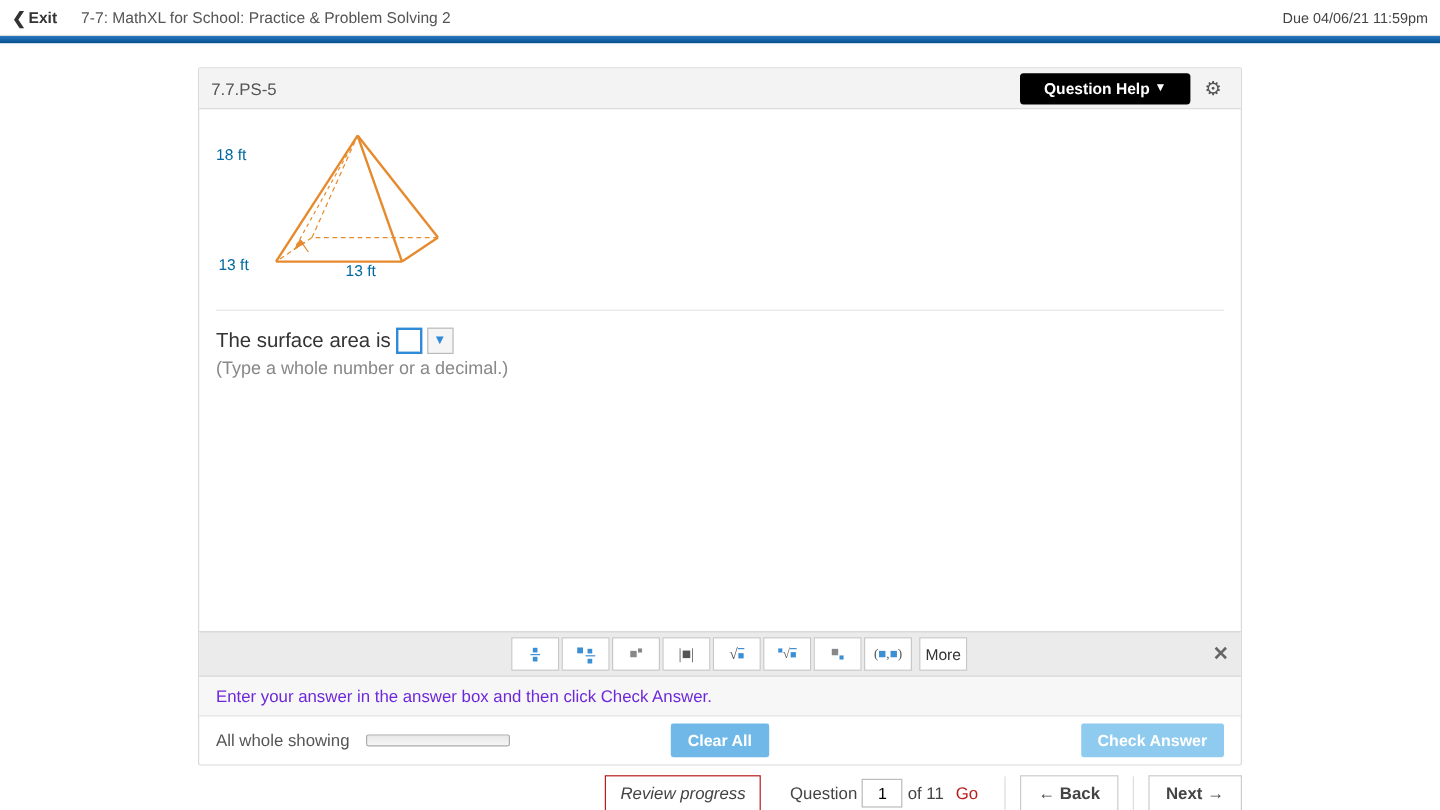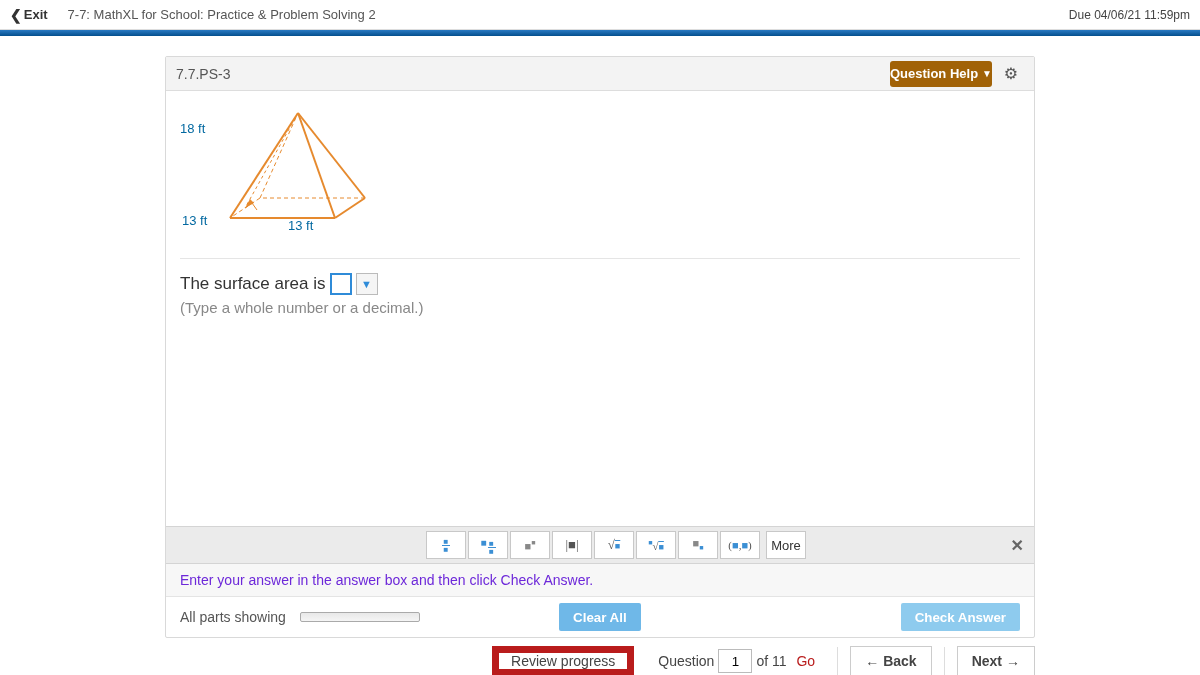--- a/index.html
+++ b/index.html
@@ -7,21 +7,21 @@
   .topbar { height: 30px; display: flex; align-items: center; padding: 0 10px; border-bottom: 1px solid #ddd; background: #fff; }
   .exit-btn { display: flex; align-items: center; cursor: pointer; font-weight: bold; font-size: 13px; }
   .exit-btn .chev { font-size: 14px; margin-right: 2px; }
   .title { font-size: 13px; color: #555; margin-left: 20px; }
   .due { margin-left: auto; font-size: 12px; color: #444; }
   .blue-strip { height: 6px; background: linear-gradient(#2a7ac3, #044f8d); }
   .canvas { width: 1200px; }
   .panel { width: 870px; margin: 20px auto 0 auto; border: 1px solid #d9d9d9; border-radius: 2px; background: #fff; }
   .panel-hd { display: flex; align-items: center; background: #f3f3f3; border-bottom: 1px solid #ddd; height: 34px; padding: 0 10px; }
   .qid { font-size: 14px; color: #555; }
-  .qhelp { margin-left: auto; background: #a16207; color: #fff; border: none; height: 26px; padding: 0 0; font-size: 13px; font-weight: bold; border-radius: 3px; display: flex; align-items: center; cursor: pointer; }
+  .qhelp { margin-left: auto; background: #000000; color: #fff; border: none; height: 26px; padding: 0 20px; font-size: 13px; font-weight: bold; border-radius: 3px; display: flex; align-items: center; cursor: pointer; }
   .qhelp .tri { font-size: 10px; margin-left: 4px; }
   .gear { width: 26px; height: 26px; margin-left: 6px; display: flex; align-items: center; justify-content: center; cursor: pointer; color: #555; font-size: 16px; }
   .problem { padding: 12px 14px 0 14px; display: flex; }
   .problem-text { flex: 1; font-size: 17px; color: #333; }
   .figure { width: 270px; position: relative; }
   .lbl { position: absolute; font-size: 13px; color: #0369a1; }
   .divider { height: 0; border-top: 1px solid #e5e5e5; margin: 12px 14px 0 14px; }
   .answer-area { padding: 14px 14px 0 14px; }
   .ans-line { font-size: 17px; color: #333; display: flex; align-items: center; }
   .ans-input { width: 22px; height: 22px; border: 2px solid #2f8bd8; margin: 0 4px; }
@@ -34,21 +34,21 @@
   .pmore { width: 40px; height: 28px; border: 1px solid #c8c8c8; background: #fff; display:flex; align-items:center; justify-content:center; font-size: 13px; cursor: pointer; margin-left: 4px;}
   .palette .close { margin-left: auto; color: #666; cursor: pointer; font-size: 16px; font-weight: bold; }
   .instr-row { background: #f7f7f7; border-bottom: 1px solid #e4e4e4; padding: 8px 14px; font-size: 14px; color: #6d28d9; }
   .action-row { display: flex; align-items: center; padding: 6px 14px; }
   .parts { font-size: 14px; color: #555; display: flex; align-items: center; }
   .progress-bar { width: 120px; height: 10px; border: 1px solid #aaa; border-radius: 2px; margin-left: 14px; background: linear-gradient(#e8e8e8,#f5f5f5);}
   .progress-bar .fill { width: 0%; height: 100%; background: #4a90d9; }
   .clr-btn { margin-left: auto; margin-right: 260px; background: #6fb8e8; color: #fff; border: none; height: 28px; padding: 0 14px; font-weight: bold; border-radius: 2px; cursor: pointer; }
   .chk-btn { background: #8ecbee; color: #fff; border: none; height: 28px; padding: 0 14px; font-weight: bold; border-radius: 2px; cursor: pointer; }
   .nav-row { width: 870px; margin: 8px auto 0 auto; display: flex; align-items: center; font-size: 14px; color: #444; justify-content: flex-end; gap: 12px;}
-  .nav-row .review { border: 7px solid #b91c1c; background:#fff; height: 30px; padding: 0 12px; display:flex; align-items:center; cursor:pointer; margin-right: 12px;}
+  .nav-row .review { border: 1px solid #b91c1c; background:#fff; height: 30px; padding: 0 12px; display:flex; align-items:center; cursor:pointer; margin-right: 12px; font-style: italic;}
   .nav-row .qbox { display:flex; align-items:center; }
   .nav-row input.qn { width: 34px; height: 24px; border: 1px solid #bbb; text-align: center; margin: 0 4px; }
   .nav-row .go { color:#b91c1c; margin: 0 10px; cursor:pointer; }
   .nav-row .navbtn { border:1px solid #ccc; background:#fff; height:30px; padding: 0 14px; display:flex; align-items:center; cursor:pointer; font-weight: bold;}
   .nav-row .sep { width:1px; height:28px; background:#ddd; }
   .frac-icon { display:inline-flex; flex-direction:column; line-height:5px; font-size:8px; color:#3b8fd4; font-weight:bold; align-items:center;}
   .frac-icon .bar{ width:8px; height:1px; background:#3b8fd4; margin:1px 0;}
 </style>
 </head>
 <body>
@@ -59,21 +59,21 @@
       <span class="chev">❮</span>
       <span>Exit</span>
     </div>
     <div class="title">7-7: MathXL for School: Practice &amp; Problem Solving 2</div>
     <div class="due">Due 04/06/21 11:59pm</div>
   </div>
   <div class="blue-strip"></div>
 
   <div class="panel">
     <div class="panel-hd">
-      <div class="qid">7.7.PS-3</div>
+      <div class="qid">7.7.PS-5</div>
       <button class="qhelp">
         <span>Question Help</span>
         <span class="tri">▼</span>
       </button>
       <div class="gear">⚙</div>
     </div>
 
     <div class="problem">
       <div class="figure">
         <svg width="200" height="140" viewBox="0 0 200 140" style="margin-left:20px;">
@@ -148,21 +148,21 @@
           </div>
         <div class="pmore">More</div>
       </div>
       <div class="close">✕</div>
     </div>
 
     <div class="instr-row">Enter your answer in the answer box and then click Check Answer.</div>
 
     <div class="action-row">
       <div class="parts">
-        <span>All parts showing</span>
+        <span>All whole showing</span>
         <div class="progress-bar">
             <div class="fill"></div>
           </div>
       </div>
       <button class="clr-btn">Clear All</button>
       <button class="chk-btn">Check Answer</button>
     </div>
   </div>
 
   <div class="nav-row">

